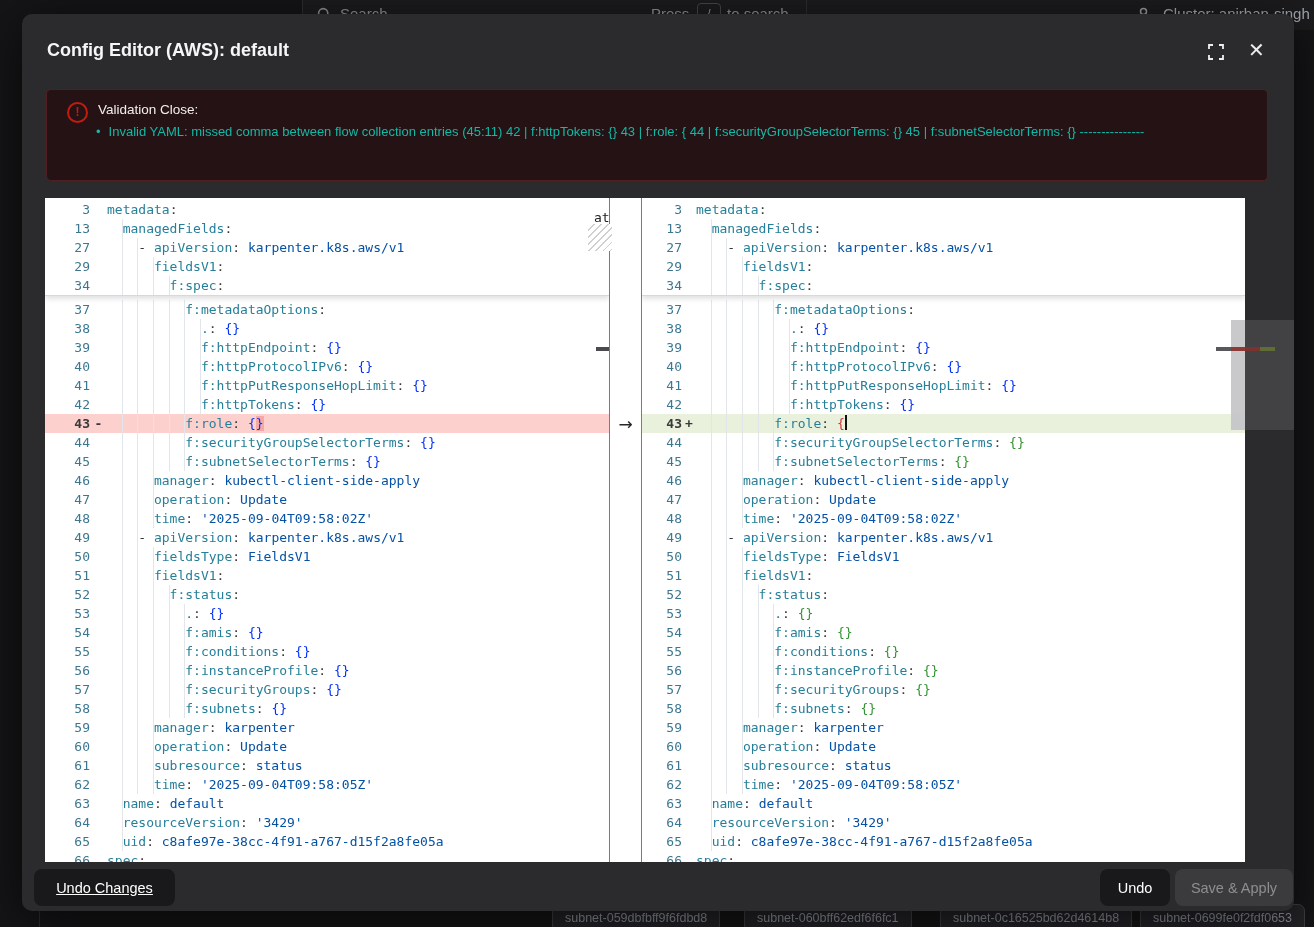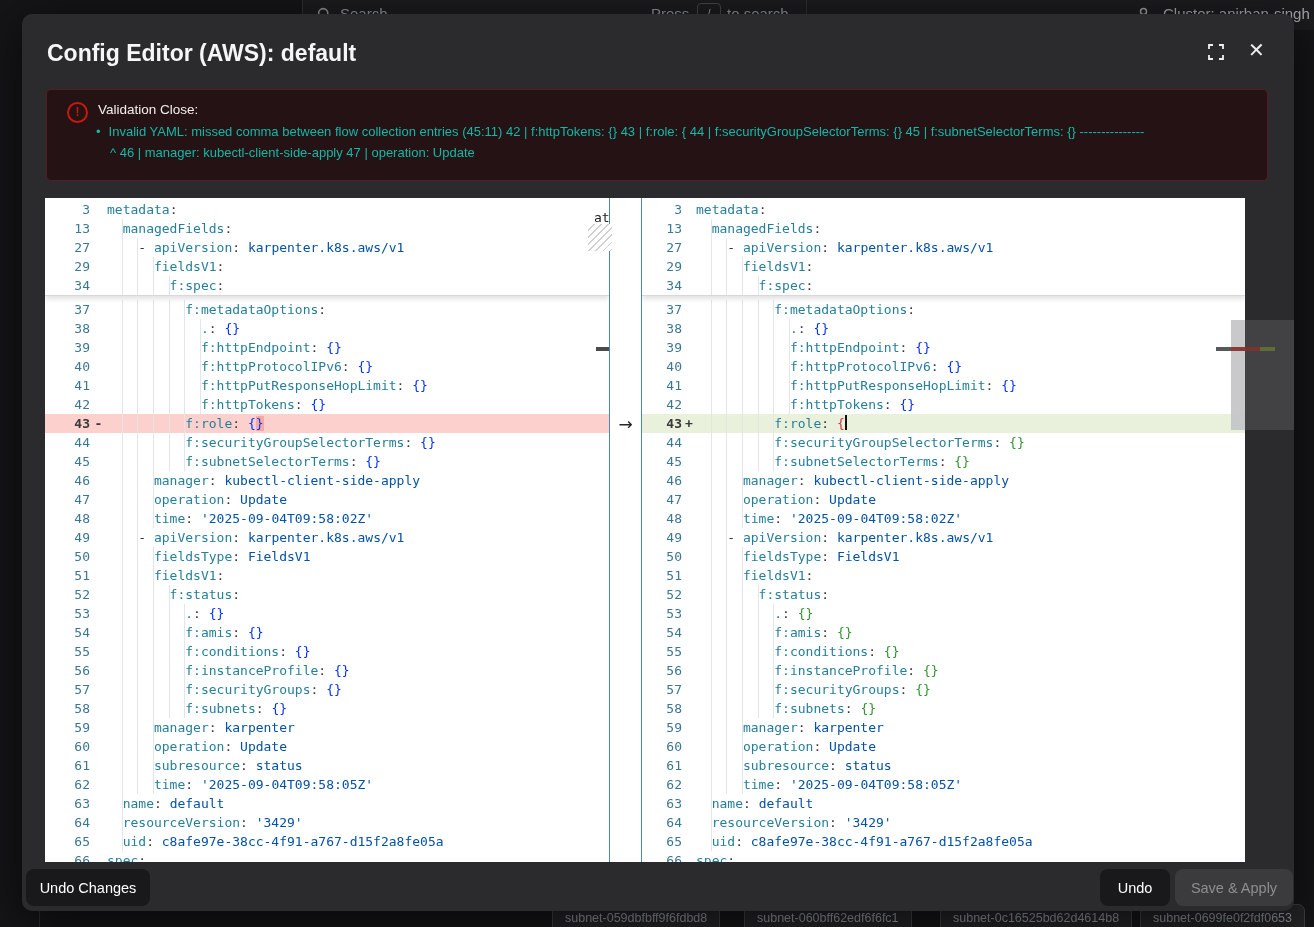--- a/index.html
+++ b/index.html
@@ -10,21 +10,21 @@
   .topbar .vdiv{position:absolute;top:0;width:1px;height:30px;background:#2e2e32;}
   .tb-text{position:absolute;top:5px;font-size:15px;color:#8e939a;white-space:nowrap;}
   .key-badge{position:absolute;top:3px;width:22px;height:20px;border:1px solid #46464b;border-radius:4px;
              color:#9a9ba0;font-size:12px;text-align:center;line-height:20px;}
   .chip{position:absolute;top:904px;height:40px;background:#242427;border:1px solid #3f3f43;border-radius:7px;
         color:#8f959c;font-size:12.5px;line-height:27px;padding:0 12px;white-space:nowrap;box-sizing:border-box;}
   .below-modal-line{position:absolute;left:39px;top:911px;width:1px;height:16px;background:#2d2d30;}
   
   .modal{position:absolute;left:22px;top:14px;width:1272px;height:897px;background:#2b2b2d;border-radius:10px;
          box-shadow:0 10px 50px rgba(0,0,0,.65);}
-  .modal-title{position:absolute;left:25px;top:26px;font-size:23px;font-weight:600;color:#f6f6f8;}
+  .modal-title{position:absolute;left:25px;top:26px;font-size:18px;font-weight:600;color:#f6f6f8;}
   .icon-btn{position:absolute;background:none;border:none;cursor:pointer;padding:2px;}
   .expand-btn{left:1183px;top:27px;}
   .close-btn{left:1224px;top:24px;color:#ededf0;font-size:20px;line-height:20px;font-weight:400;}
   
   .banner{position:absolute;left:24px;top:75px;width:1222px;height:92px;background:#241214;
           border:1px solid #531e21;border-radius:5px;box-sizing:border-box;}
   .err-icon{position:absolute;left:20px;top:12px;width:17px;height:17px;border:2px solid #c9190b;border-radius:50%;
             color:#c9190b;font-weight:700;font-size:12px;text-align:center;line-height:16px;}
   .banner-title{position:absolute;left:51px;top:12px;font-size:13.5px;color:#f4eeee;}
   .banner-line{position:absolute;font-size:13px;color:#14b8a6;white-space:nowrap;}
@@ -62,21 +62,21 @@
   .hatch{position:absolute;left:566px;top:210px;width:24px;height:27px;z-index:4;
          background:repeating-linear-gradient(135deg,#fff 0 4px,#cfcfcf 4px 5px);}
   .ov-mark{position:absolute;height:4px;z-index:5;}
   .scroll-slider{position:absolute;left:1209px;top:306px;width:14px;height:110px;background:rgba(195,195,198,.9);z-index:4;}
   .mini-slider{position:absolute;left:1223px;top:306px;width:49px;height:110px;background:#424245;z-index:2;}
   
   .btn{position:absolute;top:855px;height:37px;border:none;border-radius:8px;font-size:14.5px;
        font-family:"Liberation Sans",sans-serif;cursor:pointer;}
   .btn-dark{background:#19191b;color:#fff;}
   .btn-disabled{background:#3b3b3e;color:#8e8e91;cursor:default;}
-  .undo-btn{left:4px;width:124px;}
+  .undo-btn{left:12px;width:141px;text-decoration:underline;}
   .close2-btn{left:1078px;width:70px;}
   .save-btn{left:1153px;width:118px;}
   svg{display:block;}
 </style>
 </head>
 <body>
 
 <div id="stage">
 
   <div class="topbar">
@@ -119,21 +119,20 @@
       </svg>
     </button>
     <button class="icon-btn close-btn"><span>✕</span></button>
 
     <div class="banner">
       <div class="err-icon">!</div>
       <div class="banner-title">Validation Close:</div>
       <div class="banner-line" style="left:49px;top:34px;">
         <span class="bullet">•</span><span>Invalid YAML: missed comma between flow collection entries (45:11) 42 | f:httpTokens: {} 43 | f:role: { 44 | f:securityGroupSelectorTerms: {} 45 | f:subnetSelectorTerms: {} ---------------</span>
       </div>
-      <div class="banner-line" style="left:63px;top:55px;">^ 46 | manager: kubectl-client-side-apply 47 | operation: Update</div>
     </div>
 
     <div class="pane pane-left" id="pane-left">
       <div class="sticky" id="sticky-left">
           <div class="code-line"><span class="num">3</span><span class="sign"></span><span class="content"><span class="tok-k">metadata</span><span class="tok-p">:</span></span></div>
           <div class="code-line"><span class="num">13</span><span class="sign"></span><span class="content"><span class="guides" style="width: 15.66px;"></span><span class="tok-k">  managedFields</span><span class="tok-p">:</span></span></div>
           <div class="code-line"><span class="num">27</span><span class="sign"></span><span class="content"><span class="guides" style="width: 31.32px;"></span><span class="tok-p">    - </span><span class="tok-k">apiVersion</span><span class="tok-p">: </span><span class="tok-v">karpenter.k8s.aws/v1</span></span></div>
           <div class="code-line"><span class="num">29</span><span class="sign"></span><span class="content"><span class="guides" style="width: 46.98px;"></span><span class="tok-k">      fieldsV1</span><span class="tok-p">:</span></span></div>
           <div class="code-line"><span class="num">34</span><span class="sign"></span><span class="content"><span class="guides" style="width: 62.64px;"></span><span class="tok-k">        f:spec</span><span class="tok-p">:</span></span></div>
         </div>

